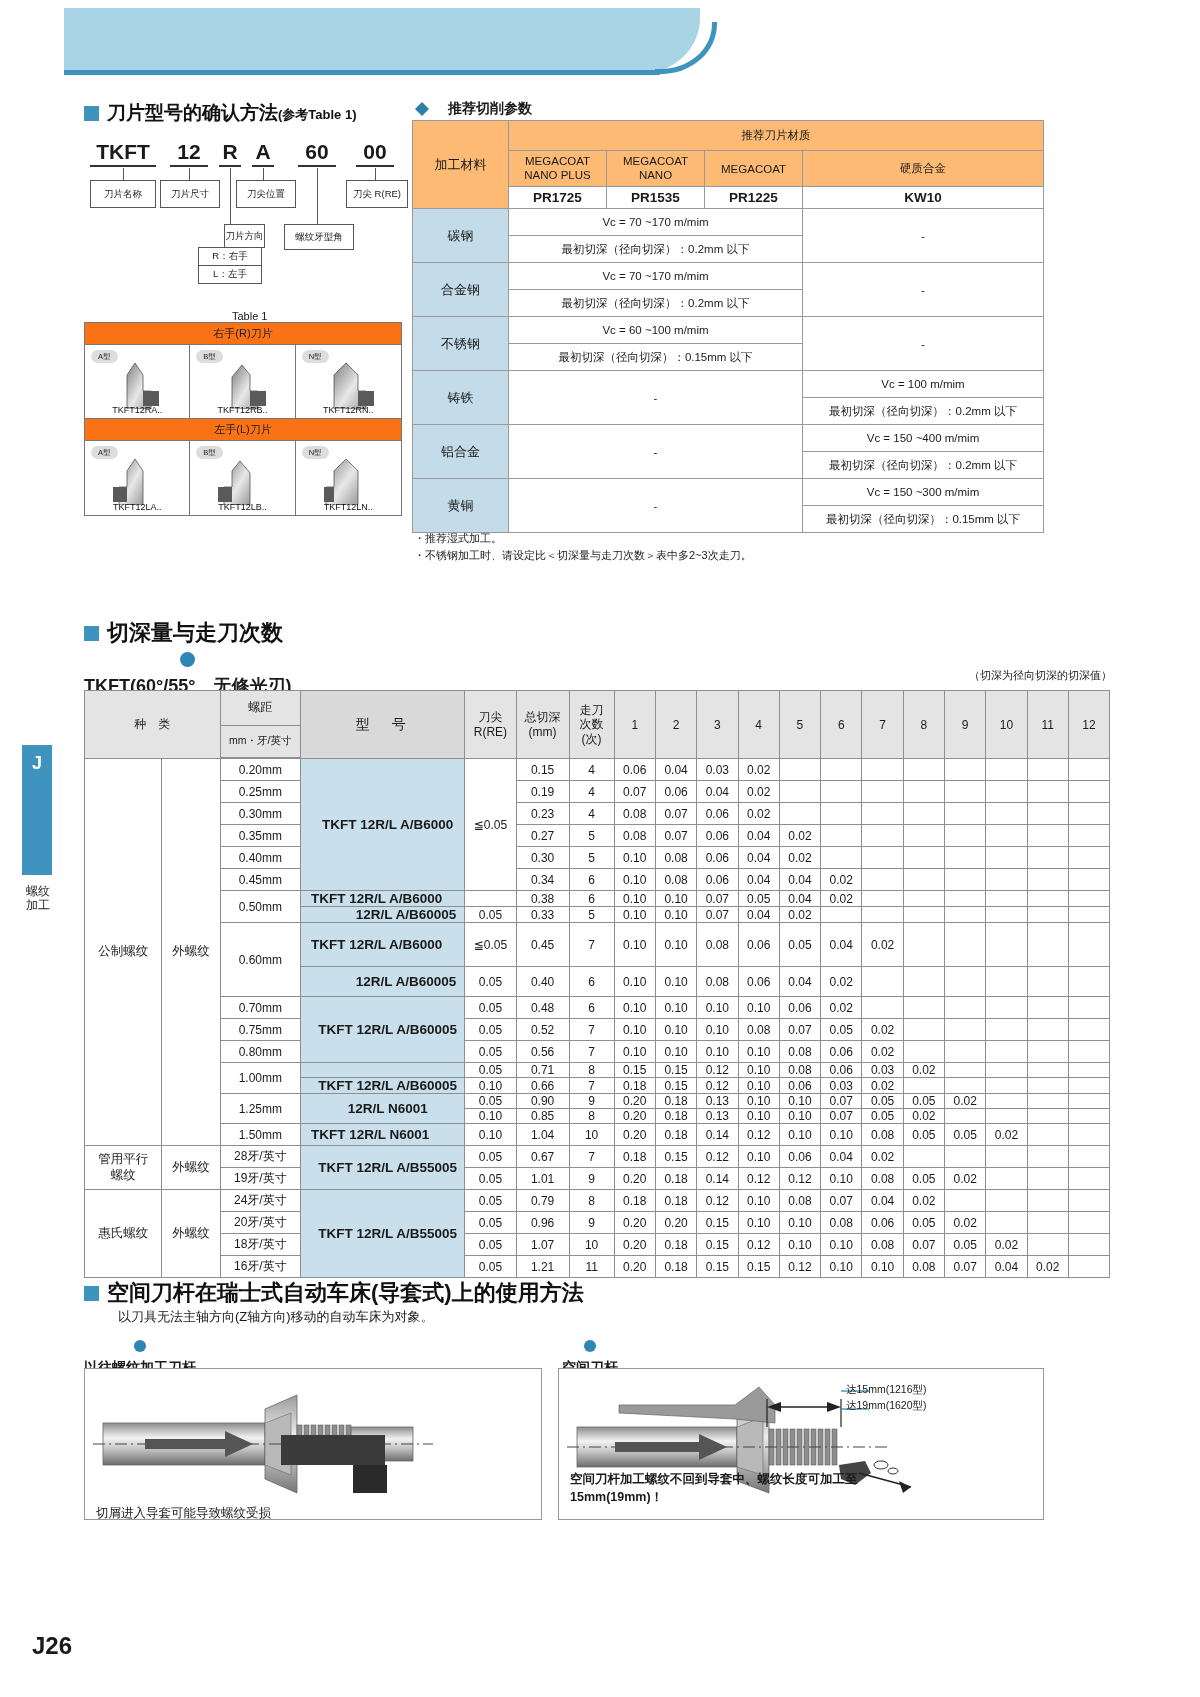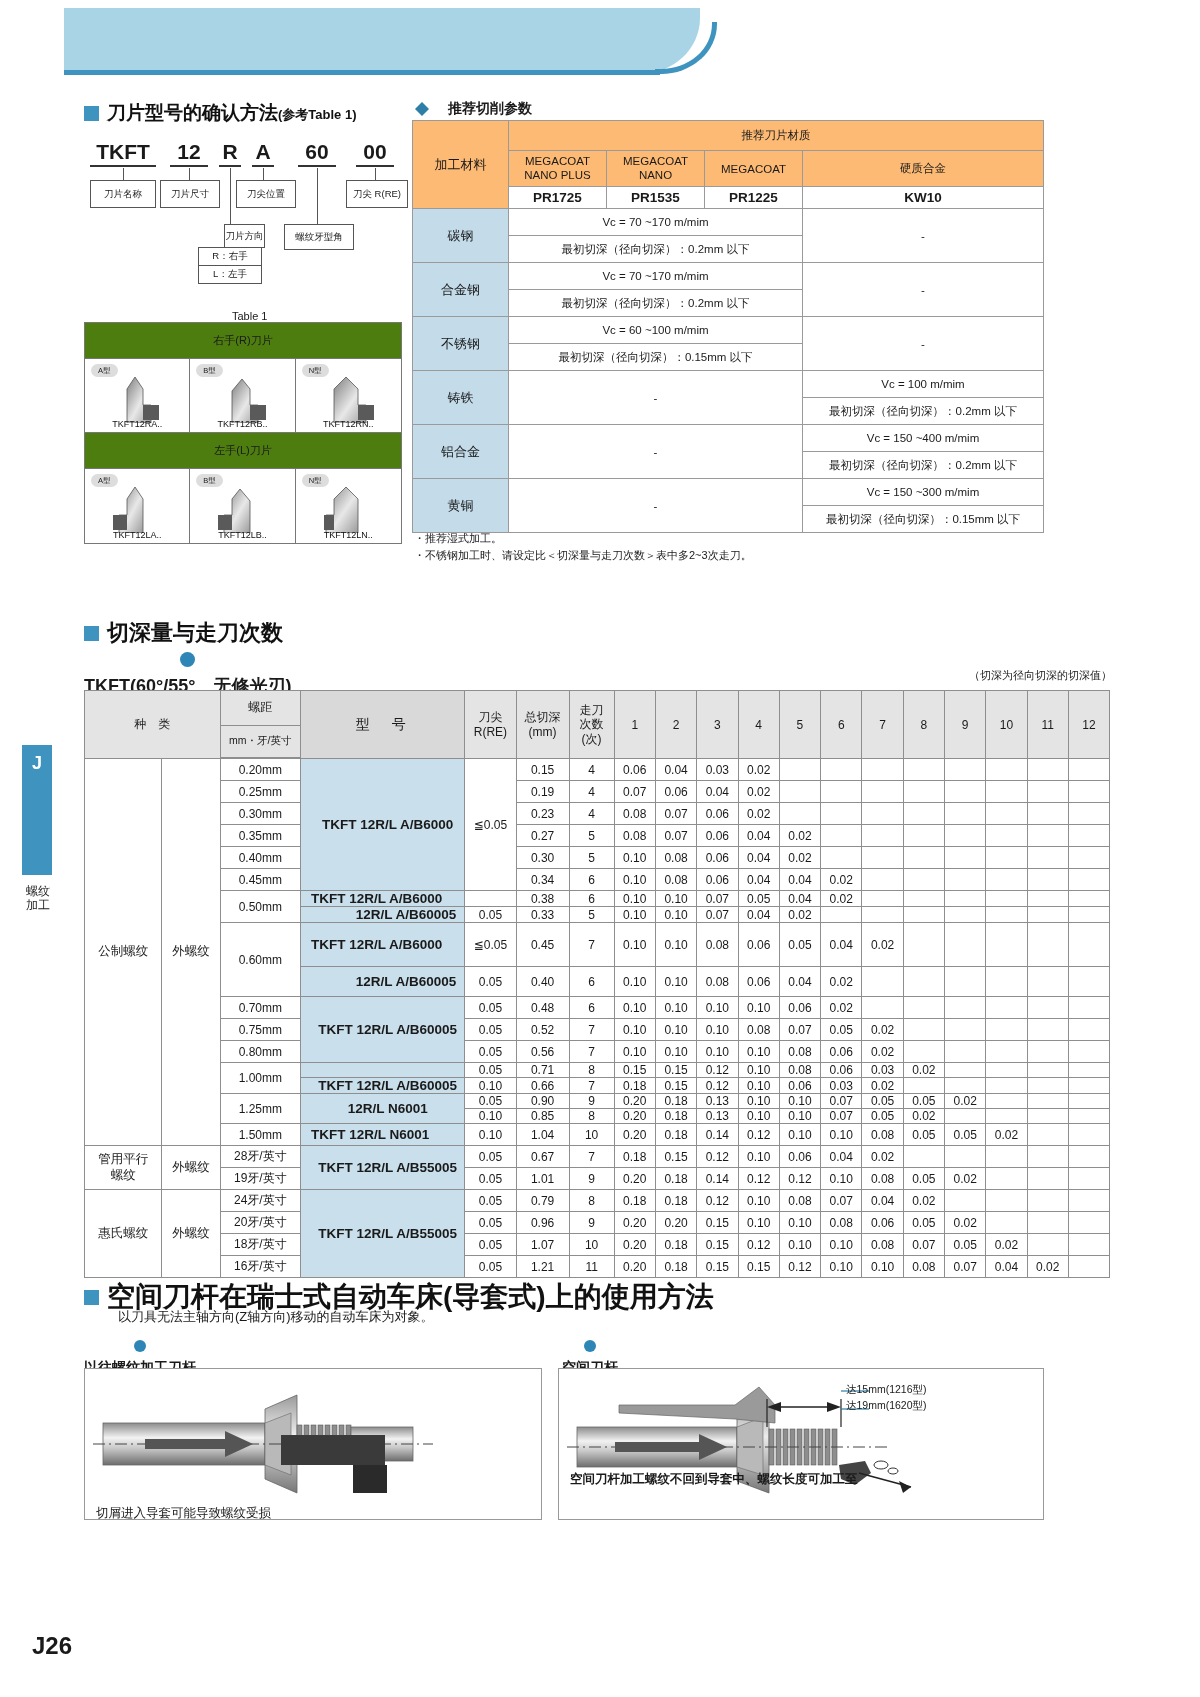--- a/index.html
+++ b/index.html
@@ -82,22 +82,22 @@
     position:absolute; border:1px solid #555; background:#fff;
     font-size:9.5px; text-align:center; display:flex;
     align-items:center; justify-content:center; line-height:1.1;
   }
   .cline { position:absolute; background:#555; width:1px; }
 
   
   .t1-cap { position:absolute; left:232px; top:310px; font-size:11px; }
   .t1 { position:absolute; left:84px; top:322px; width:318px; border:1px solid #777; }
   .t1-band {
-    background:#4d7c0f; border-bottom:1px solid #777;
-    font-size:11px; text-align:center; padding:10px 0;
+    background:#f97316; border-bottom:1px solid #777;
+    font-size:11px; text-align:center; padding:3px 0;
   }
   .t1-row { display:flex; }
   .t1-cell {
     width:106px; height:74px; border-right:1px solid #777;
     position:relative; background:#fff;
   }
   .t1-cell:last-child { border-right:none; }
   .t1-row.b1 .t1-cell { border-bottom:1px solid #777; }
   .t1-badge {
     position:absolute; left:6px; top:5px; background:#ddd;
@@ -834,21 +834,21 @@
     <td class="dep">0.07</td>
     <td class="dep">0.04</td>
     <td class="dep">0.02</td>
     <td></td>
   </tr>
   </tbody>
 </table>
 
 <div class="sq-head" style="left:84px; top:1278px;">
   <div class="sq"></div>
-  <div class="tx" style="font-size:28px;">空间刀杆在瑞士式自动车床(导套式)上的使用方法</div>
+  <div class="tx" style="font-size:22px;">空间刀杆在瑞士式自动车床(导套式)上的使用方法</div>
 </div>
 <div class="bs-sub">以刀具无法主轴方向(Z轴方向)移动的自动车床为对象。</div>
 
 <div class="cir-head" style="left:84px; top:1340px;">
   <div class="cir" style="width:12px;height:12px;"></div>
   <div class="tx sm">以往螺纹加工刀杆</div>
 </div>
 <div class="cir-head" style="left:562px; top:1340px;">
   <div class="cir" style="width:12px;height:12px;"></div>
   <div class="tx sm">空间刀杆</div>
@@ -922,15 +922,16 @@
     <path d="M300 104 L352 118" stroke="#222" stroke-width="1.6"></path>
     <path d="M352 118 L340 112 L344 124 Z" fill="#222"></path>
     <ellipse cx="322" cy="96" rx="7" ry="4" fill="none" stroke="#333" stroke-width="1"></ellipse>
     <ellipse cx="334" cy="102" rx="5" ry="3" fill="none" stroke="#333" stroke-width="1"></ellipse>
   </svg>
 </div>
 <div class="bx-cap" style="left:846px; top:1382px; font-size:10.5px;">达15mm(1216型)</div>
 <div class="bx-cap" style="left:846px; top:1398px; font-size:10.5px;">达19mm(1620型)</div>
 <div class="bx-cap" style="left:570px; top:1470px; width:470px; font-weight:bold;">
   <div>空间刀杆加工螺纹不回到导套中、螺纹长度可加工至</div>
+  <div>15mm(19mm)！</div>
 </div>
 
 <div class="pagenum">J26</div>
 
 </body></html>

